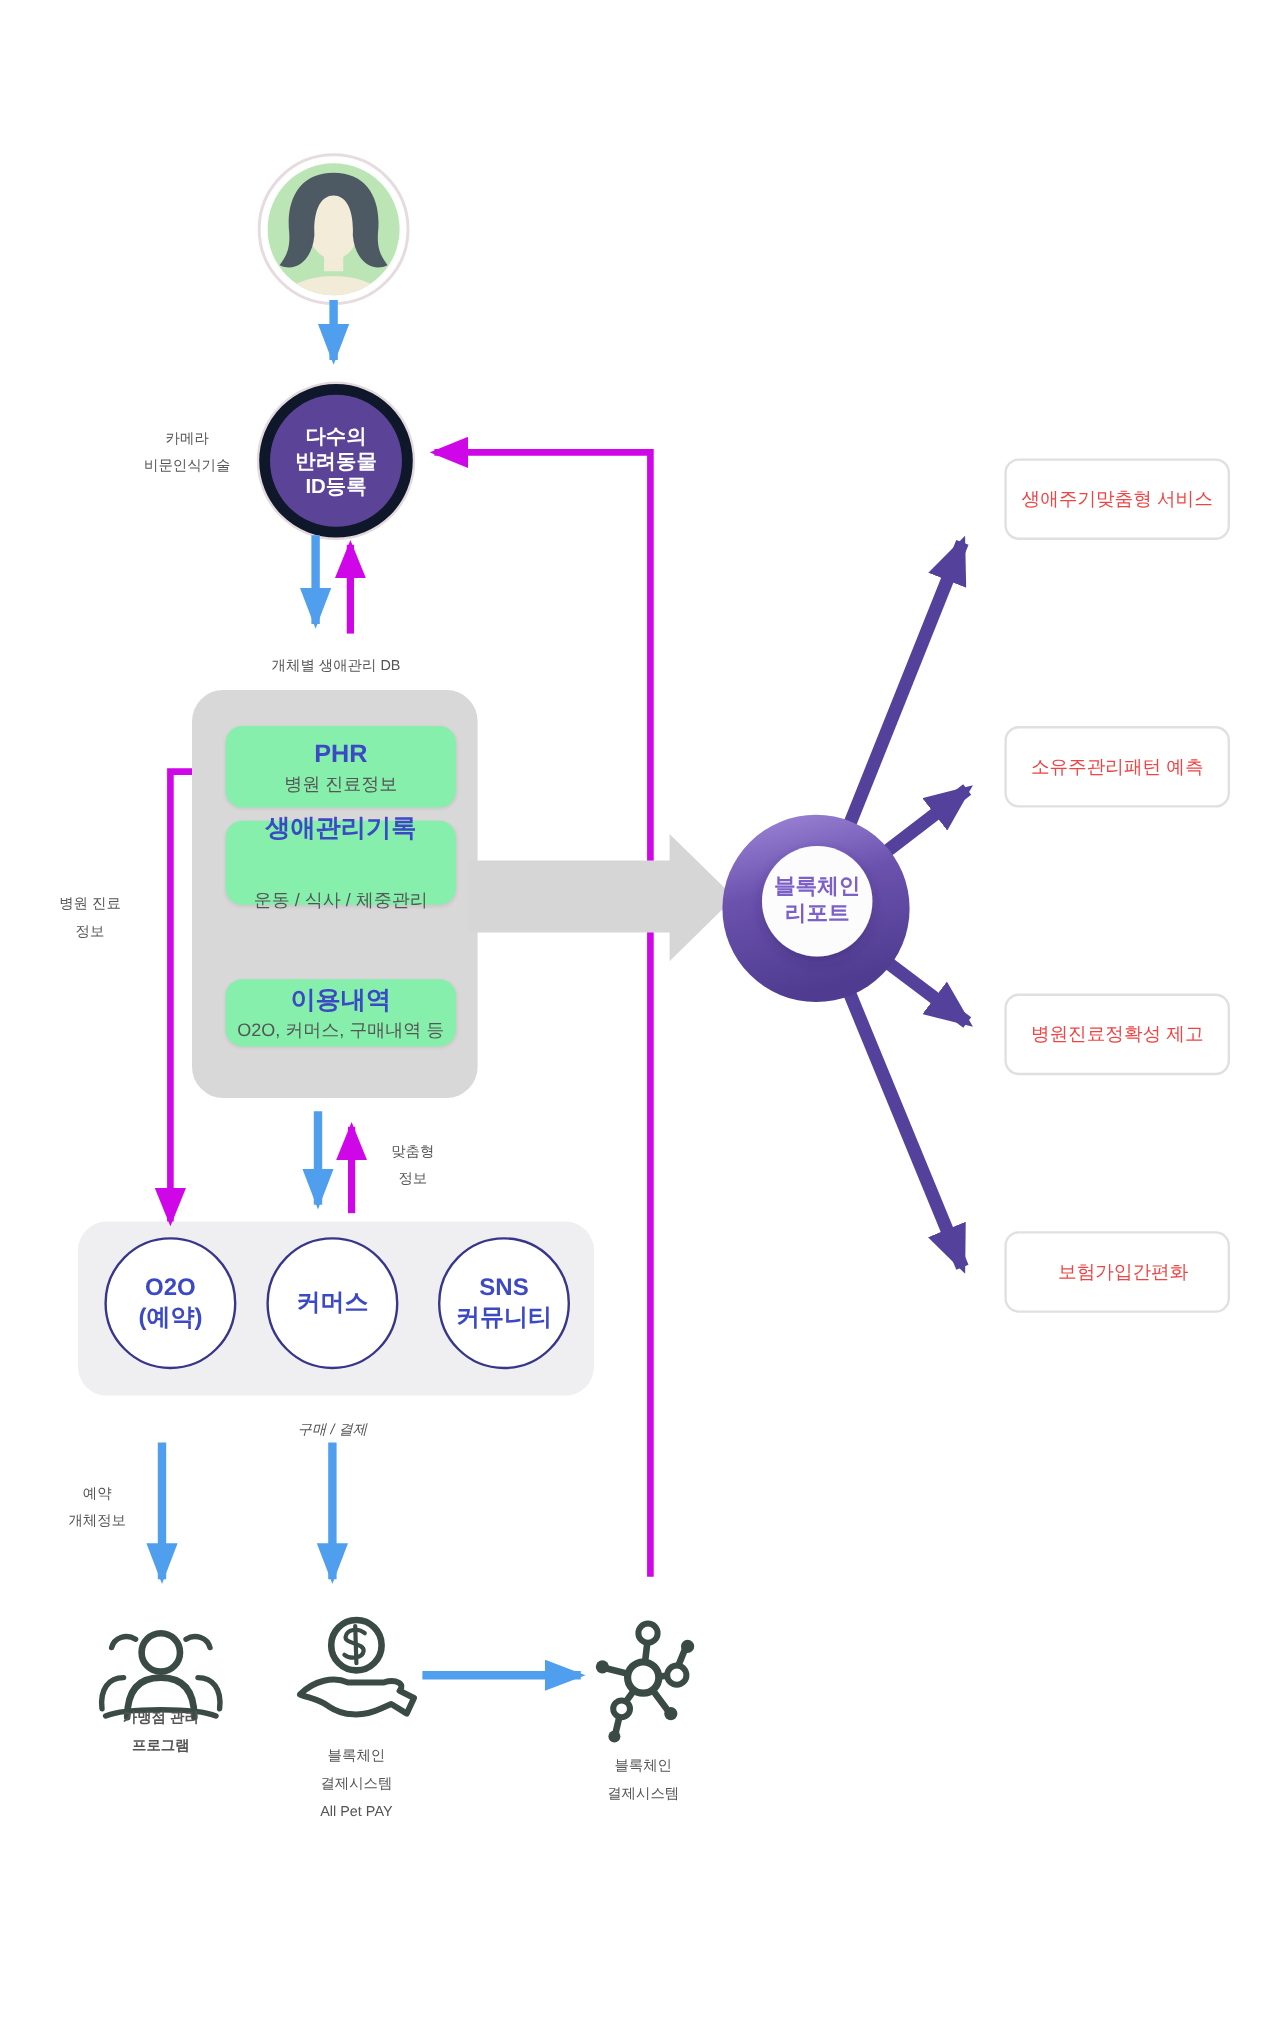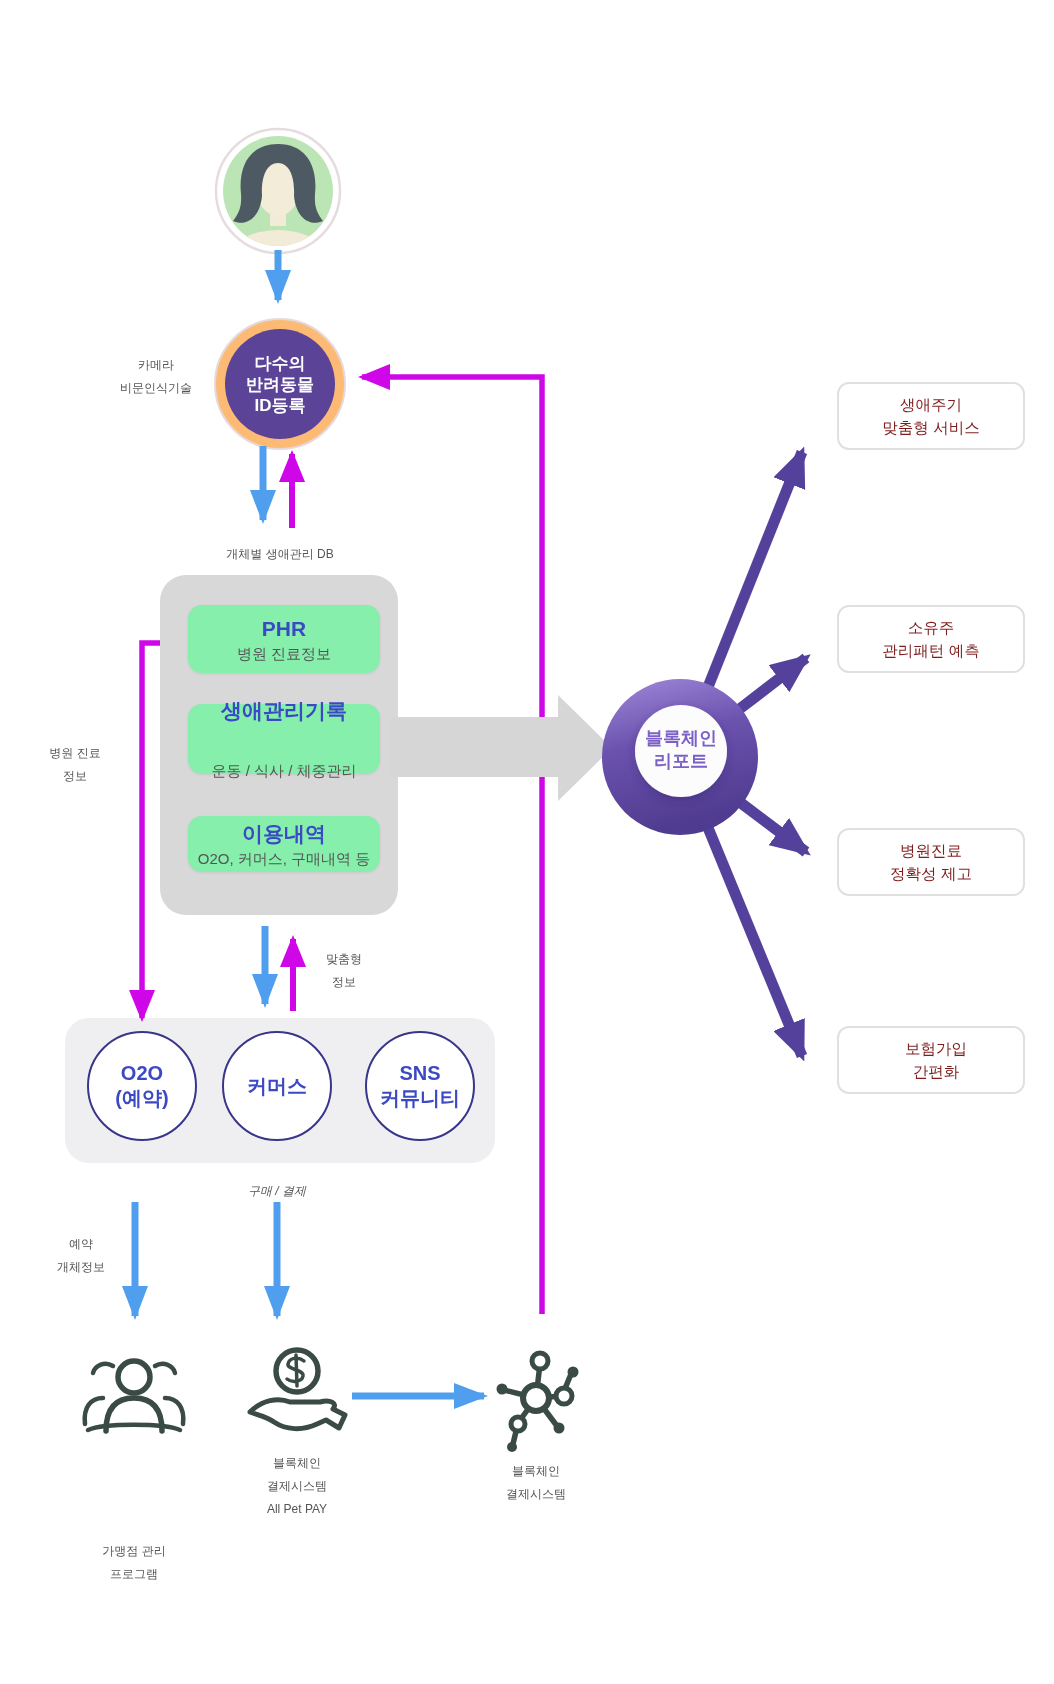--- a/index.html
+++ b/index.html
@@ -1,21 +1,21 @@
 <!DOCTYPE html>
 <html><head>
 <meta charset="utf-8">
 <style>
   html,body{margin:0;padding:0;background:#fff;}
   #canvas{position:relative;width:1054px;height:1684px;background:#fff;overflow:hidden;
           font-family:"Liberation Sans",sans-serif;}
   .lbl{position:absolute;text-align:center;color:#555;font-size:12px;line-height:23px;z-index:3;}
   .line{display:block;}
   
-  .ring{position:absolute;border-radius:50%;background:#fdba74;border:2px solid #e4dadd;
+  .ring{position:absolute;border-radius:50%;background:#0f172a;border:2px solid #e4dadd;
         display:flex;align-items:center;justify-content:center;z-index:1;}
   .id-inner{width:110px;height:110px;border-radius:50%;background:#5b4397;color:#fff;
         display:flex;align-items:center;justify-content:center;text-align:center;
         font-size:17px;font-weight:bold;line-height:21px;}
   
   .db-container{position:absolute;left:160px;top:575px;width:238px;height:340px;
         background:#d8d8d8;border-radius:26px;z-index:1;}
   .db-box{position:absolute;left:188px;width:192px;height:68px;background:#86efac;border-radius:14px;
         text-align:center;z-index:1;box-shadow:0 1px 3px rgba(0,0,0,.07);
         display:flex;flex-direction:column;align-items:center;justify-content:center;}
@@ -24,22 +24,22 @@
   
   .svc-container{position:absolute;left:65px;top:1018px;width:430px;height:145px;
         background:#efeff1;border-radius:24px;z-index:1;}
   .svc-circle{position:absolute;top:1031px;width:110px;height:110px;border-radius:50%;
         background:#fff;border:2px solid #38368a;box-sizing:border-box;z-index:1;
         display:flex;align-items:center;justify-content:center;text-align:center;
         color:#3c49c4;font-weight:bold;font-size:20px;line-height:25px;}
   
   .outcome{position:absolute;left:837px;width:188px;height:68px;background:#fff;
         border:2px solid #e0e0e0;border-radius:12px;box-sizing:border-box;z-index:1;
-        display:flex;flex-direction:column;align-items:center;justify-content:center;
-        font-size:15.5px;color:#7f1d1d;line-height:23px;text-align:center;}
+        display:flex;flex-direction:row;align-items:center;justify-content:center;
+        font-size:15.5px;color:#ef4444;line-height:23px;text-align:center;}
   
   .report-text{position:absolute;left:606px;top:727px;width:150px;text-align:center;
         font-size:18px;font-weight:bold;color:#7c60c7;line-height:23px;z-index:3;}
   svg.overlay{position:absolute;left:0;top:0;z-index:2;pointer-events:none;}
 </style>
 </head>
 <body>
 
 <div id="canvas">
 
@@ -60,21 +60,21 @@
 
   <div class="lbl" style="left:160px;top:543px;width:240px;">
     <span>개체별 생애관리 DB</span>
   </div>
 
   <div class="db-container"></div>
   <div class="db-box" style="top:605px;">
     <div class="db-title">PHR</div>
     <div class="db-sub">병원 진료정보</div>
   </div>
-  <div class="db-box" style="top:704px;height:70px;gap:35px;">
+  <div class="db-box" style="top:684px;height:70px;gap:35px;">
     <div class="db-title">생애관리기록</div>
     <div class="db-sub">운동 / 식사 / 체중관리</div>
   </div>
   <div class="db-box" style="top:816px;height:56px;">
     <div class="db-title">이용내역</div>
     <div class="db-sub">O2O, 커머스, 구매내역 등</div>
   </div>
 
   <div class="lbl" style="left:15px;top:742px;width:120px;">
     <span class="line">병원 진료</span>
@@ -107,21 +107,21 @@
 
   <div class="lbl" style="left:197px;top:1180px;width:160px;font-style:italic;">
     <span>구매 / 결제</span>
   </div>
 
   <div class="lbl" style="left:21px;top:1233px;width:120px;">
     <span class="line">예약</span>
     <span class="line">개체정보</span>
   </div>
 
-  <div class="lbl" style="left:54px;top:1540px;width:160px;">
+  <div class="lbl" style="left:54px;top:1420px;width:160px;font-weight:bold;">
     <span class="line">가맹점 관리</span>
     <span class="line">프로그램</span>
   </div>
   <div class="lbl" style="left:217px;top:1452px;width:160px;">
     <span class="line">블록체인</span>
     <span class="line">결제시스템</span>
     <span class="line">All Pet PAY</span>
   </div>
   <div class="lbl" style="left:456px;top:1460px;width:160px;">
     <span class="line">블록체인</span>

